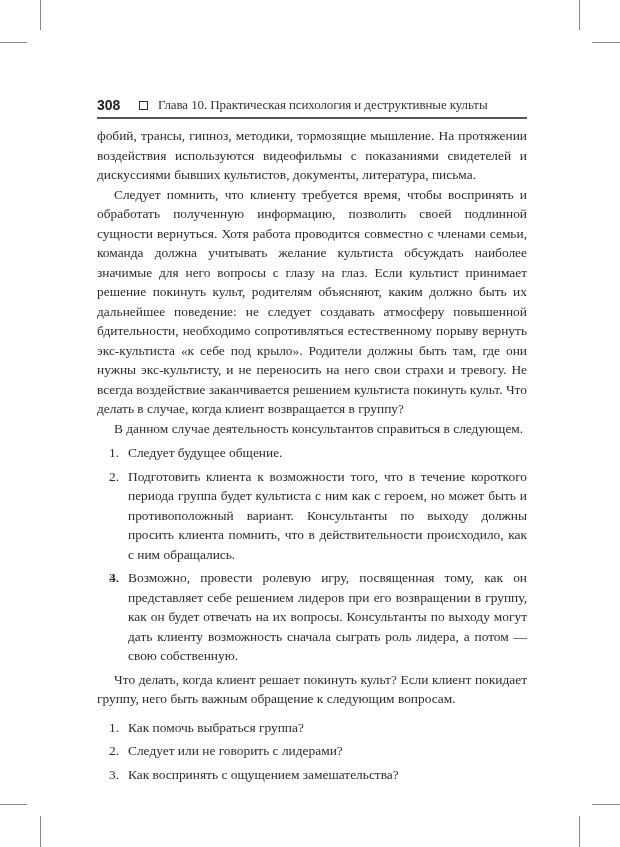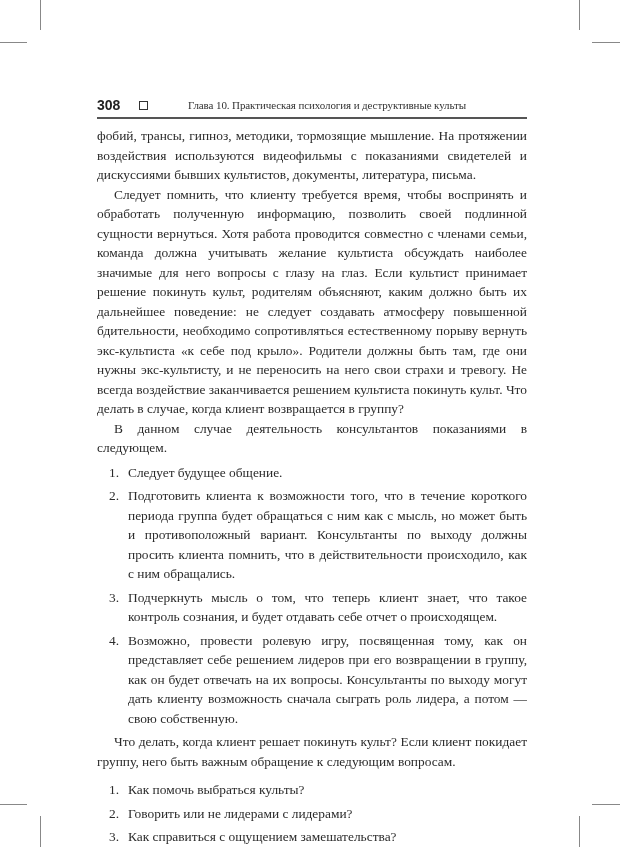--- a/index.html
+++ b/index.html
@@ -3,21 +3,21 @@
 <meta charset="utf-8">
 <style>
   html, body { margin:0; padding:0; background:#fff; }
   body { width:620px; height:847px; position:relative; overflow:hidden; }
   .crop { position:absolute; background:#888; }
   .page { position:absolute; left:97px; top:95px; width:430px; color:#2b2b2b;
           font-family:"Liberation Serif","DejaVu Serif",serif; }
   .runhead { display:flex; align-items:center; height:20px; border-bottom:2px solid #555; padding-bottom:2px; }
   .pnum { font-family:"Liberation Sans","DejaVu Sans",sans-serif; font-weight:bold; font-size:14px; color:#222; width:38px; }
   .sq { display:inline-block; width:7px; height:7px; border:1.3px solid #333; margin-right:10px; margin-left:4px; }
-  .htitle { font-size:11px; color:#333; letter-spacing:-0.1px;margin-left:30px; }
+  .htitle { font-size:13px; color:#333; letter-spacing:-0.1px; }
   .body { font-size:13.4px; line-height:19.5px; text-align:justify; margin-top:7px; }
   .body p { margin:0; }
   .indent { text-indent:17px; }
   ol { margin:5px 0 0 0; padding:0; list-style:none; }
   ol li { position:relative; padding-left:31px; margin-bottom:4px; }
   ol li .n { position:absolute; left:12px; top:0; }
   .gap { margin-top:10px; }
 </style>
 </head>
 <body>
@@ -34,31 +34,31 @@
 <div class="page">
   <div class="runhead">
     <span class="pnum">308</span>
     <span class="sq"></span>
     <span class="htitle">Глава 10. Практическая психология и деструктивные культы</span>
   </div>
 
   <div class="body">
     <p>фобий, трансы, гипноз, методики, тормозящие мышление. На протяжении воздействия используются видеофильмы с показаниями свидетелей и дискуссиями бывших культистов, документы, литература, письма.</p>
     <p class="indent">Следует помнить, что клиенту требуется время, чтобы воспринять и обработать полученную информацию, позволить своей подлинной сущности вернуться. Хотя работа проводится совместно с членами семьи, команда должна учитывать желание культиста обсуждать наиболее значимые для него вопросы с глазу на глаз. Если культист принимает решение покинуть культ, родителям объясняют, каким должно быть их дальнейшее поведение: не следует создавать атмосферу повышенной бдительности, необходимо сопротивляться естественному порыву вернуть экс-культиста «к себе под крыло». Родители должны быть там, где они нужны экс-культисту, и не переносить на него свои страхи и тревогу. Не всегда воздействие заканчивается решением культиста покинуть культ. Что делать в случае, когда клиент возвращается в группу?</p>
-    <p class="indent">В данном случае деятельность консультантов показаниями в следующем.</p>
+    <p class="indent">В данном случае деятельность консультантов справиться в следующем.</p>
 
     <ol>
       <li><span class="n">1.</span><span>Следует будущее общение.</span></li>
-      <li><span class="n">2.</span><span>Подготовить клиента к возможности того, что в течение короткого периода группа будет обращаться с ним как с мысль, но может быть и противоположный вариант. Консультанты по выходу должны просить клиента помнить, что в действительности происходило, как с ним обращались.</span></li>
-      <li><span class="n">3.</span><span>Подчеркнуть мысль о том, что теперь клиент знает, что такое контроль сознания, и будет отдавать себе отчет о происходящем.</span></li>
+      <li><span class="n">2.</span><span>Подготовить клиента к возможности того, что в течение короткого периода группа будет культиста с ним как с героем, но может быть и противоположный вариант. Консультанты по выходу должны просить клиента помнить, что в действительности происходило, как с ним обращались.</span></li>
+      <li><span class="n">3.</span></li>
       <li><span class="n">4.</span><span>Возможно, провести ролевую игру, посвященная тому, как он представляет себе решением лидеров при его возвращении в группу, как он будет отвечать на их вопросы. Консультанты по выходу могут дать клиенту возможность сначала сыграть роль лидера, а потом — свою собственную.</span></li>
     </ol>
 
     <p class="indent gap">Что делать, когда клиент решает покинуть культ? Если клиент покидает группу, него быть важным обращение к следующим вопросам.</p>
 
     <ol style="margin-top:9px;">
-      <li><span class="n">1.</span><span>Как помочь выбраться культы?</span></li>
-      <li><span class="n">2.</span><span>Говорить или не лидерами с лидерами?</span></li>
-      <li><span class="n">3.</span><span>Как справиться с ощущением замешательства?</span></li>
+      <li><span class="n">1.</span><span>Как помочь выбраться группа?</span></li>
+      <li><span class="n">2.</span><span>Следует или не говорить с лидерами?</span></li>
+      <li><span class="n">3.</span><span>Как воспринять с ощущением замешательства?</span></li>
 
     </ol>
   </div>
 </div>
 
 </body></html>

